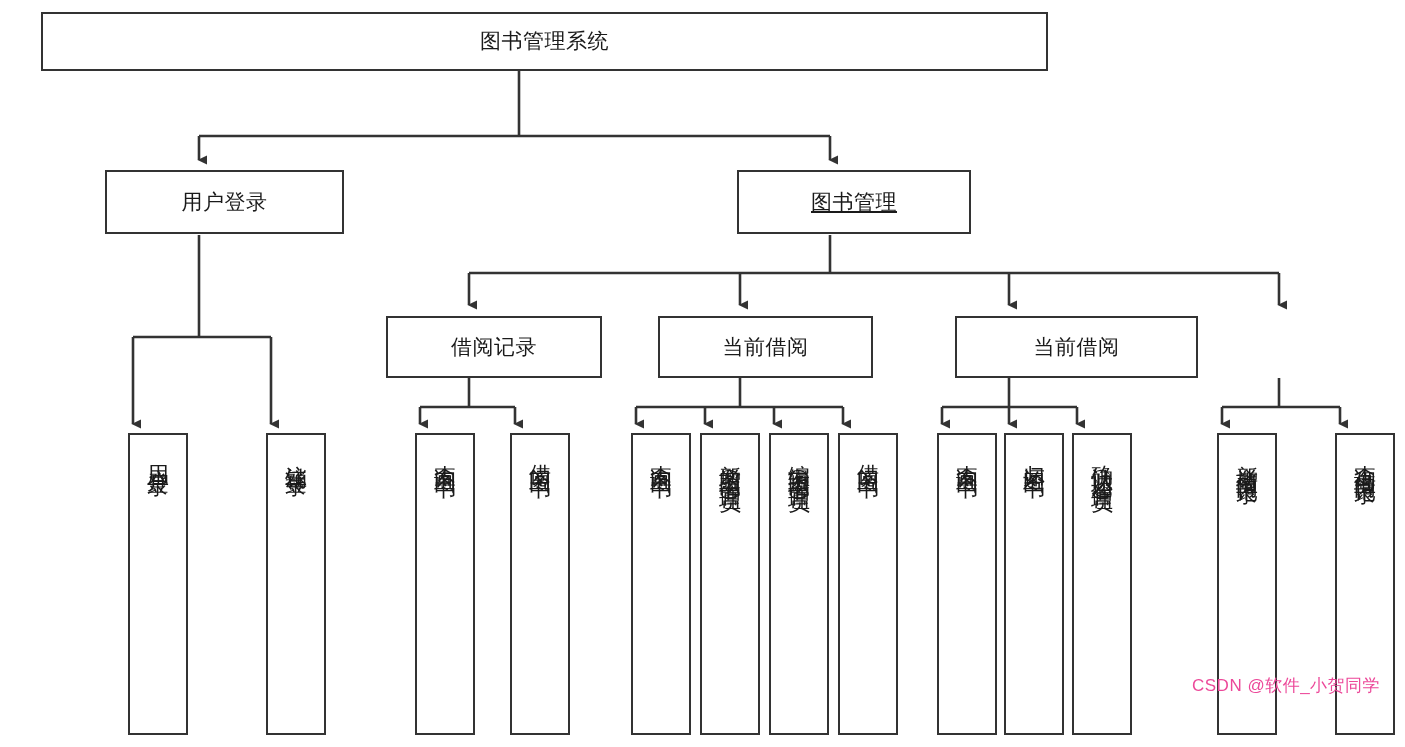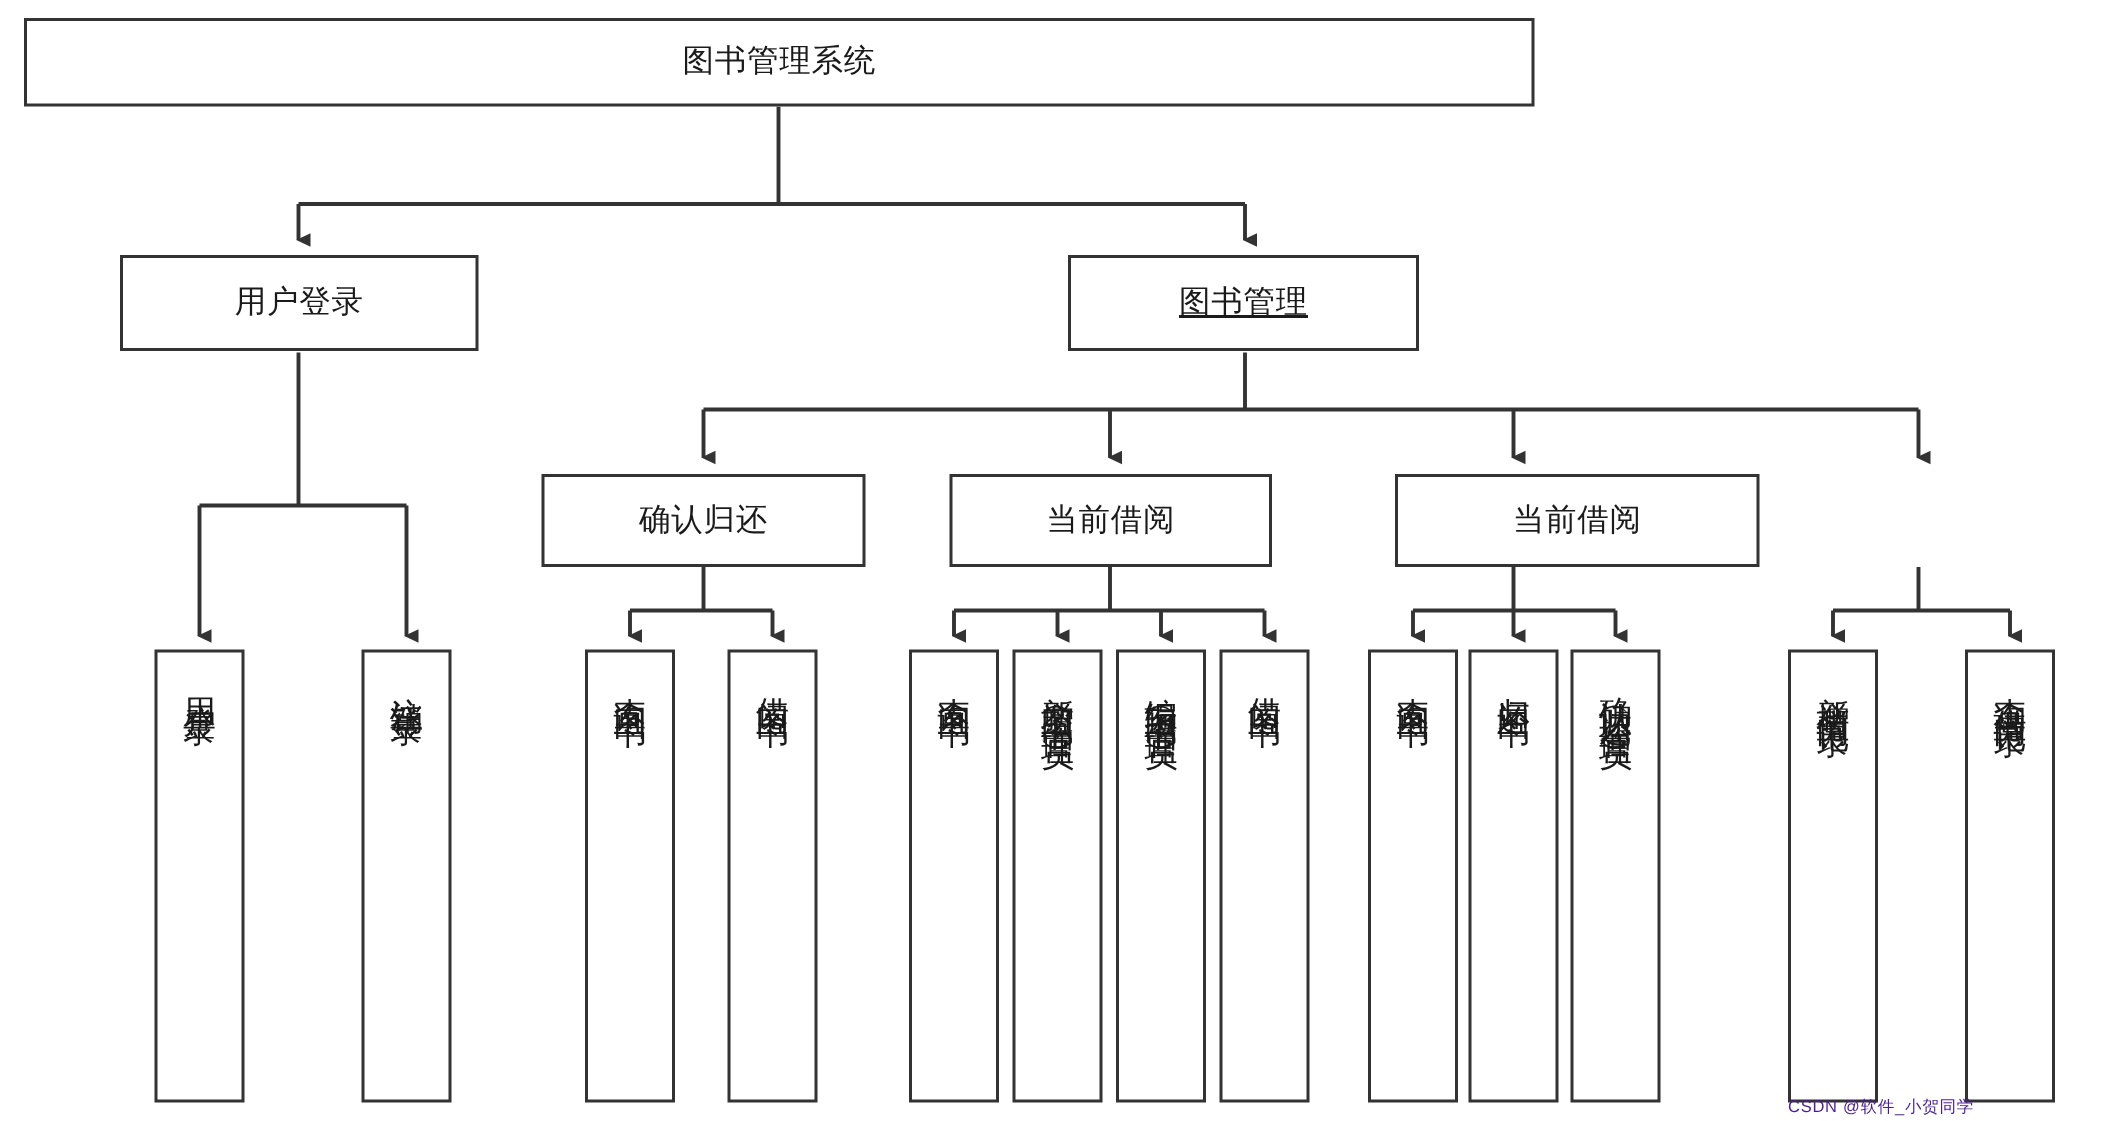--- a/index.html
+++ b/index.html
@@ -25,20 +25,21 @@
   .node{
     position:absolute;
     box-sizing:border-box;
     background:#ffffff;
     border:2px solid #333333;
     display:flex;
     align-items:center;
     justify-content:center;
     color:#1a1a1a;
     z-index:2;
+    margin-left:25px;
   }
   .node .label{
     display:block;
     text-align:center;
     line-height:1.18;
     letter-spacing:0.5px;
     white-space:pre;
   }
   
   .node.horiz .label{
@@ -54,23 +55,23 @@
     writing-mode:vertical-rl;
     text-orientation:upright;
     font-size:22px;
     letter-spacing:4px;
     line-height:1;
     text-align:start;
   }
   .watermark{
     position:absolute;
     left:1192px;
-    top:730px;
-    font-size:11px;
-    color:#4c1d95;
+    top:674px;
+    font-size:17px;
+    color:#ec4899;
     letter-spacing:0.5px;
     z-index:5;
     white-space:nowrap;
   }
 </style>
 </head>
 <body>
 
 <div id="canvas">
 
@@ -131,21 +132,21 @@
 
   <div class="node horiz" style="left:80px; top:170px; width:239px; height:64px;">
     <span class="label">用户登录</span>
   </div>
 
   <div class="node horiz" style="left:712px; top:170px; width:234px; height:64px;text-decoration:underline;">
     <span class="label">图书管理</span>
   </div>
 
   <div class="node horiz" style="left:361px; top:316px; width:216px; height:62px;">
-    <span class="label">确认归还</span>
+    <span class="label">借阅记录</span>
   </div>
 
   <div class="node horiz" style="left:633px; top:316px; width:215px; height:62px;">
     <span class="label">当前借阅</span>
   </div>
 
   <div class="node horiz" style="left:930px; top:316px; width:243px; height:62px;">
     <span class="label">当前借阅</span>
   </div>
 

